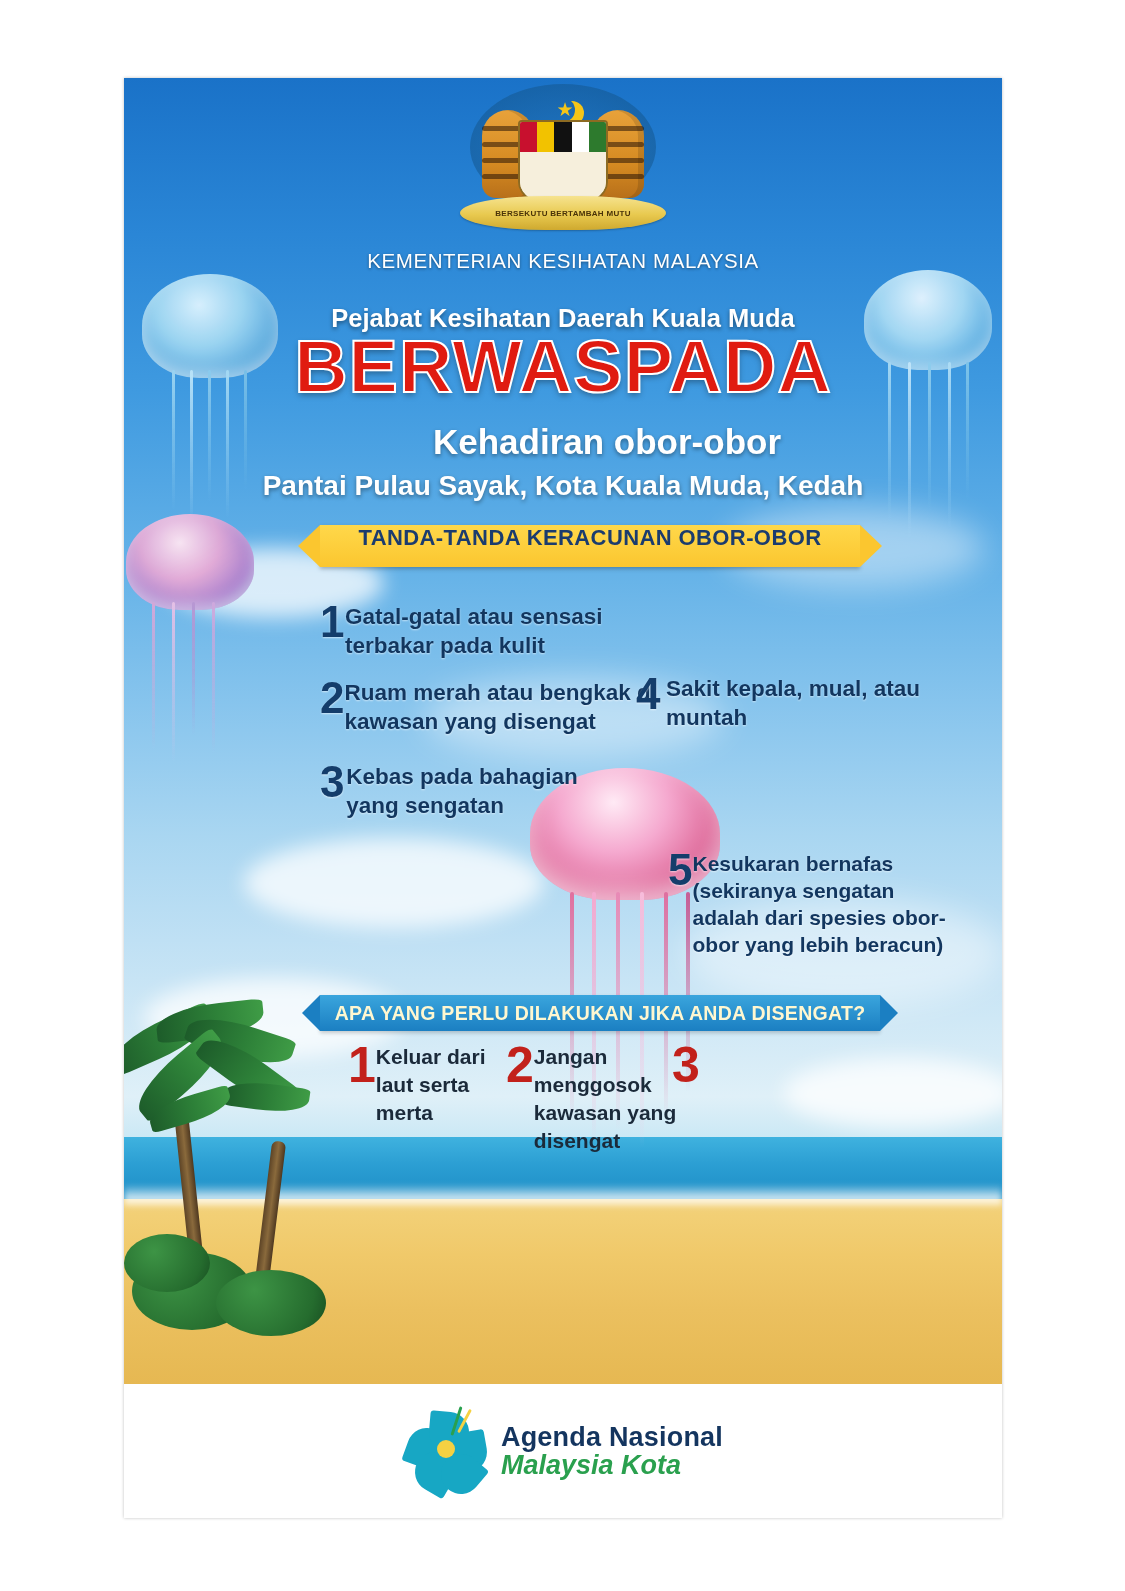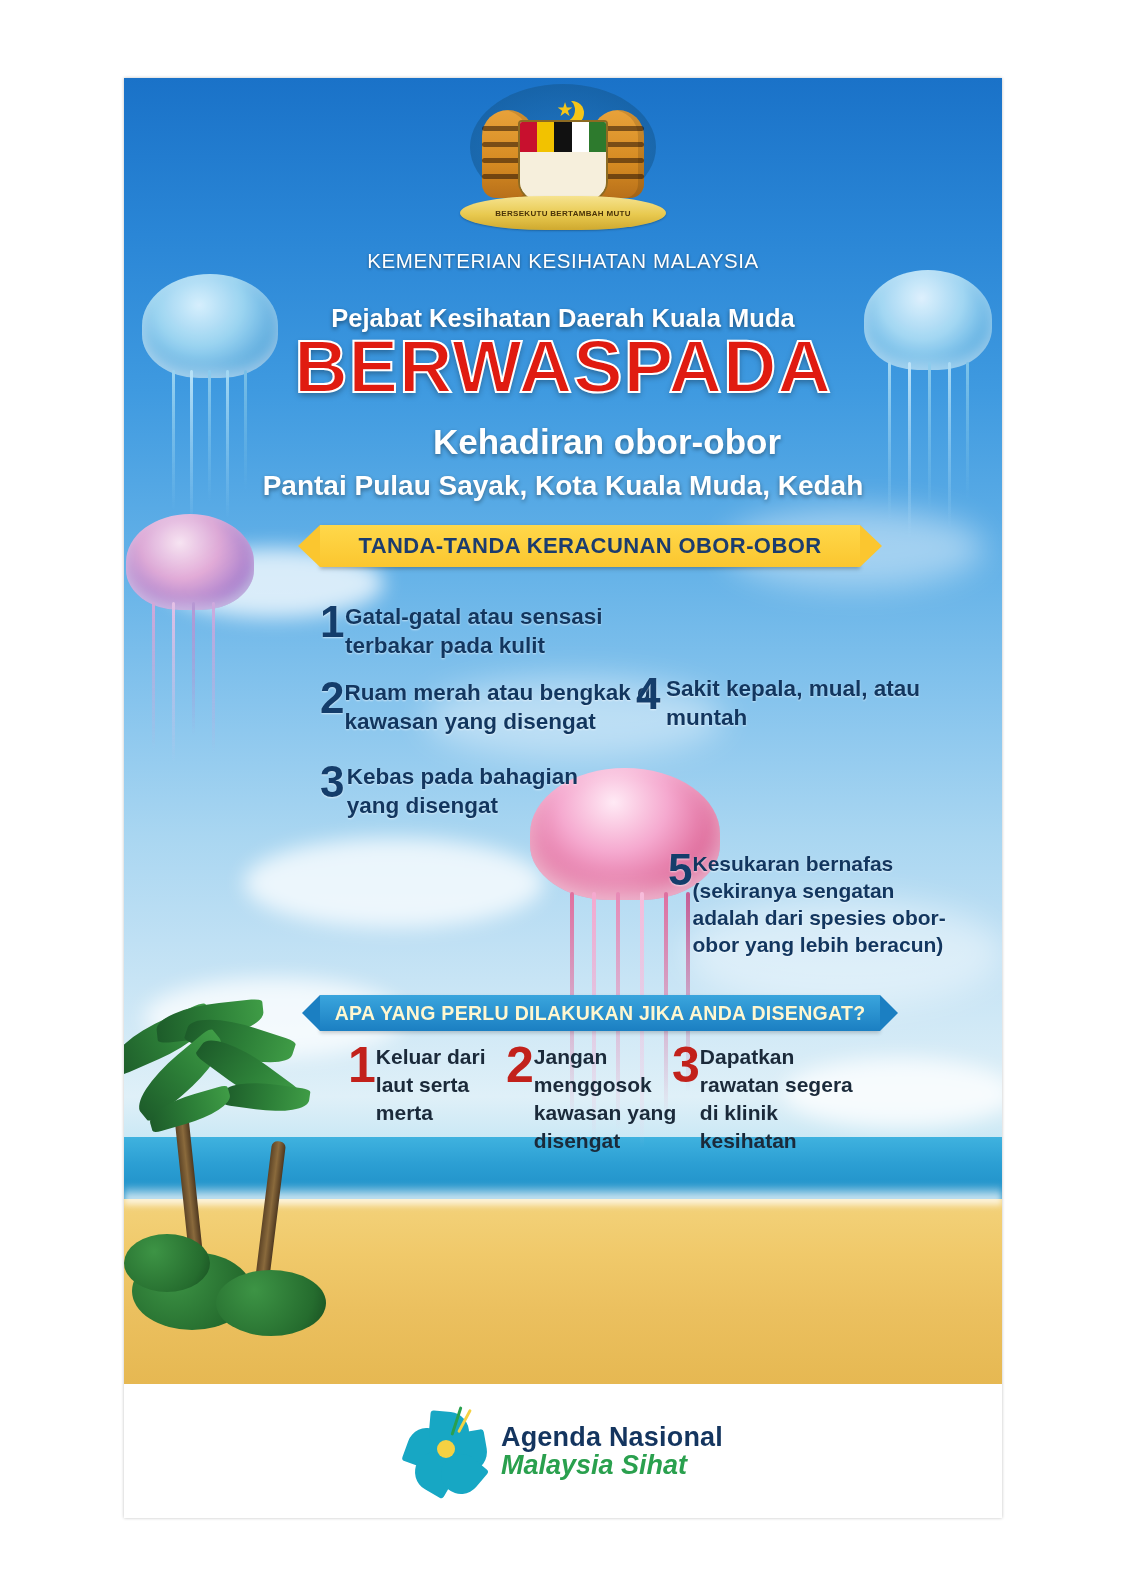--- a/index.html
+++ b/index.html
@@ -237,21 +237,21 @@
 
   
   #symptoms-banner {
     position: absolute;
     left: 196px;
     top: 447px;
     width: 540px;
     height: 42px;
     background: linear-gradient(180deg, #ffd84a 0%, #fbc62f 100%);
     display: flex;
-    align-items: center;
+    align-items: flex-start;
     justify-content: center;
     box-shadow: 0 2px 4px rgba(0,0,0,0.25);
   }
   #symptoms-banner::before,
   #symptoms-banner::after {
     content: "";
     position: absolute;
     top: 0;
     width: 0;
     height: 0;
@@ -575,21 +575,21 @@
     <div class="sym-item" id="sym-1">
       <span class="sym-num">1</span>
       <span class="sym-text">Gatal-gatal atau sensasi terbakar pada kulit</span>
     </div>
     <div class="sym-item" id="sym-2">
       <span class="sym-num">2</span>
       <span class="sym-text">Ruam merah atau bengkak di kawasan yang disengat</span>
     </div>
     <div class="sym-item" id="sym-3">
       <span class="sym-num">3</span>
-      <span class="sym-text">Kebas pada bahagian yang disengat</span>
+      <span class="sym-text">Kebas pada bahagian yang sengatan</span>
     </div>
     <div class="sym-item" id="sym-4">
       <span class="sym-num">4</span>
       <span class="sym-text">Sakit kepala, mual, atau muntah</span>
     </div>
     <div class="sym-item" id="sym-5">
       <span class="sym-num">5</span>
       <span class="sym-text">Kesukaran bernafas (sekiranya sengatan adalah dari spesies obor-obor yang lebih beracun)</span>
     </div>
 
@@ -600,37 +600,36 @@
     <div class="act-item" id="act-1">
       <span class="act-num">1</span>
       <span class="act-text">Keluar dari laut serta merta</span>
     </div>
     <div class="act-item" id="act-2">
       <span class="act-num">2</span>
       <span class="act-text">Jangan menggosok kawasan yang disengat</span>
     </div>
     <div class="act-item" id="act-3">
       <span class="act-num">3</span>
-      <span class="act-text">Dapatkan rawatan segera di klinik kesihatan</span>
     </div>
 
   </div>
 
   <div id="footer-band">
     <div id="agenda-logo">
       <div id="agenda-flower">
         <div class="petal" style="left:4px; top:18px; transform:rotate(20deg);"></div>
         <div class="petal" style="left:26px; top:2px; transform:rotate(95deg);"></div>
         <div class="petal" style="left:44px; top:22px; transform:rotate(170deg);"></div>
         <div class="petal" style="left:12px; top:42px; transform:rotate(-60deg);"></div>
         <div class="petal" style="left:38px; top:44px; transform:rotate(-140deg);"></div>
         <div style="position:absolute; left:34px; top:30px; width:18px; height:18px; border-radius:50%; background:#f5d142;"></div>
         <div style="position:absolute; left:52px; top:-4px; width:3px; height:30px; background:#2aa04e; transform:rotate(18deg); border-radius:2px;"></div>
         <div style="position:absolute; left:60px; top:-2px; width:3px; height:26px; background:#f5d142; transform:rotate(28deg); border-radius:2px;"></div>
       </div>
       <div id="agenda-words">
         <div id="agenda-l1">Agenda Nasional</div>
-        <div id="agenda-l2">Malaysia Sihat</div>
+        <div id="agenda-l2">Malaysia Kota</div>
       </div>
     </div>
   </div>
 
 </div>
 
 </body></html>

